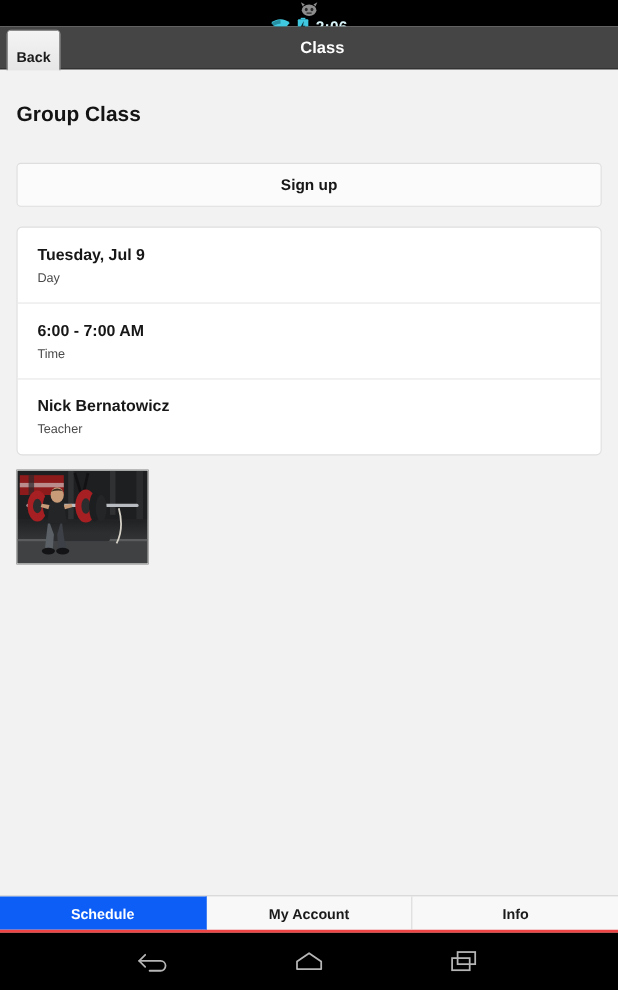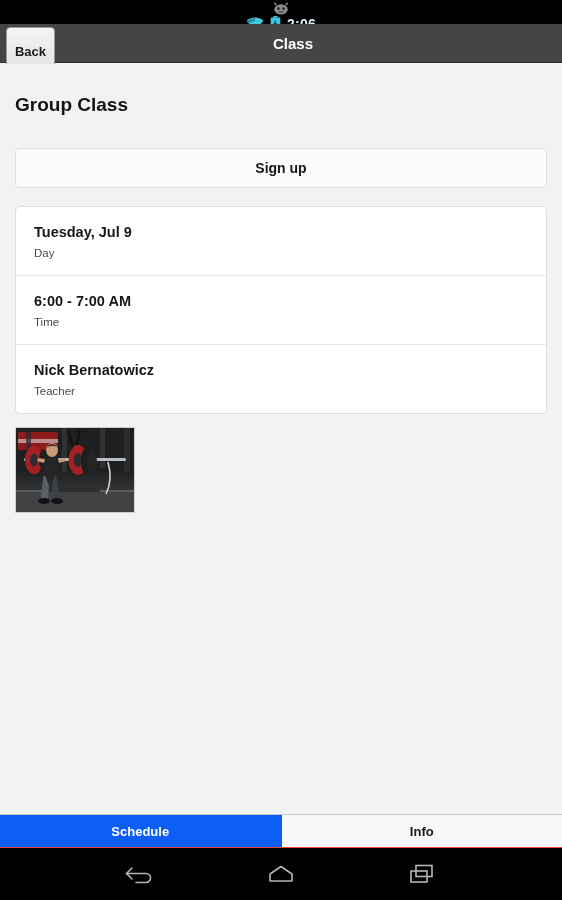--- a/index.html
+++ b/index.html
@@ -177,21 +177,21 @@
 
   
   .tab-bar {
     position: absolute;
     left: 0;
     top: 814px;
     width: 562px;
     height: 34px;
     display: flex;
     border-top: 1px solid #c9c9c9;
-    border-bottom: 1px solid #ef4444;
+    border-bottom: 3px solid #ef4444;
     box-sizing: border-box;
     background: #f7f7f7;
   }
   .tab {
     flex: 1 1 0;
     display: flex;
     align-items: center;
     justify-content: center;
     font-size: 13px;
     font-weight: bold;
@@ -343,20 +343,21 @@
         <path d="M30 19 Q36 13 42 19 Q38 17 30 19 Z" fill="#3b2c22"></path>
 
         <path d="M92 34 Q97 52 90 66" stroke="#d7d3c8" stroke-width="1.6" fill="none"></path>
       </svg>
     </div>
 
   </div>
 
   <div class="tab-bar">
     <div class="tab active">Schedule</div>
+    <div class="tab">My Account</div>
     <div class="tab">Info</div>
   </div>
 
   <div class="nav-bar">
     <div class="nav-btn">
       <svg width="34" height="24" viewBox="0 0 34 24">
         <path d="M9 6 L3.5 11.5 L9 17" stroke="#b6b6b6" stroke-width="1.6" fill="none" stroke-linecap="round" stroke-linejoin="round"></path>
         <path d="M3.5 11.5 L23 11.5 A4.5 4.5 0 0 1 23 20.5 L13 20.5" stroke="#b6b6b6" stroke-width="1.6" fill="none" stroke-linecap="round" stroke-linejoin="round"></path>
       </svg>
     </div>

